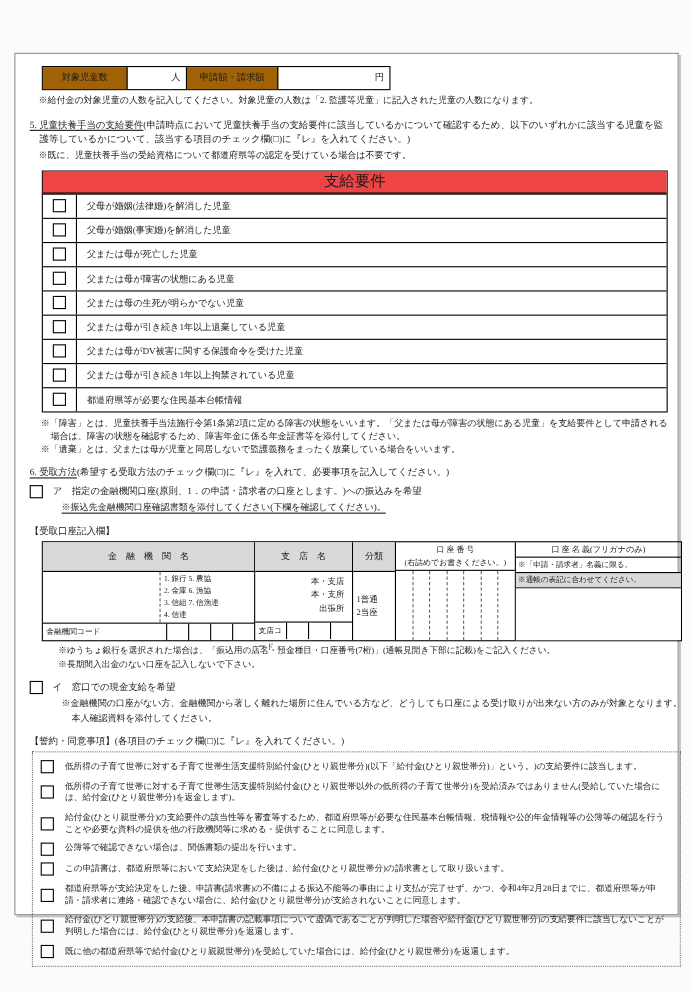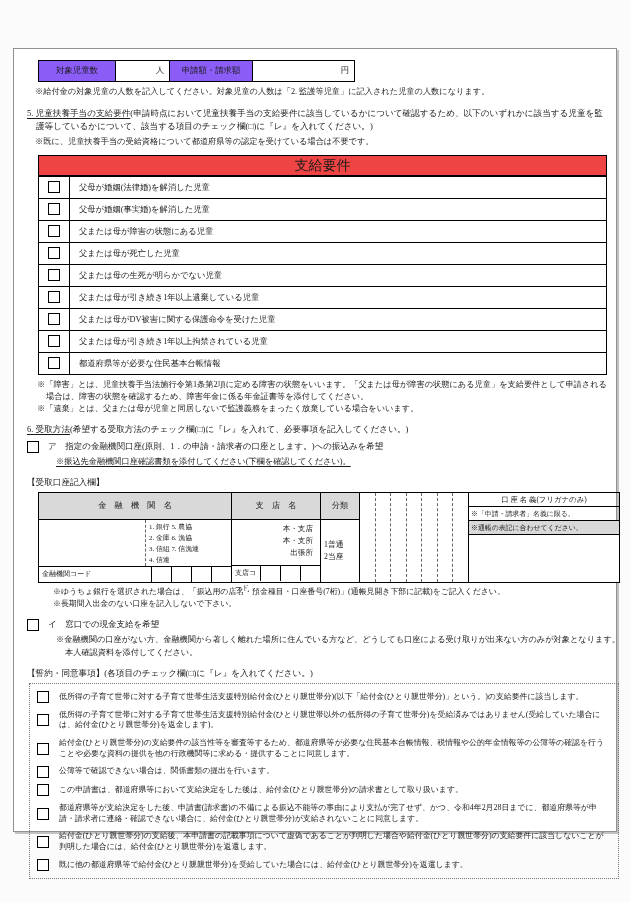--- a/index.html
+++ b/index.html
@@ -5,21 +5,21 @@
   html,body{margin:0;padding:0;width:630px;height:902px;background:#fbfbfb;
     font-family:"Liberation Serif","DejaVu Serif",serif;color:#1a1a1a;}
   .sheet{position:absolute;left:13px;top:48px;width:604px;height:784px;background:#fff;
     border:1px solid #909090;box-shadow:2px 2px 0 #c2c2c2;box-sizing:border-box;padding:7px 9px 0 11px;}
   .h-underline{text-decoration:underline;text-underline-offset:2px;}
   .sec-head{font-size:8.6px;margin:3px 0 4px 2px;}
   .note{font-size:8.2px;margin-left:10px;line-height:1.5;}
   .hang{padding-left:9px;text-indent:-9px;}
   
   .amount-table{display:flex;width:315px;margin:4px 0 4px 13px;border:1.6px solid #000;height:20px;line-height:20px;font-size:8.4px;}
-  .at-label{background:#8b5cf6;text-align:center;border-right:1px solid #000;}
+  .at-label{background:#a16207;text-align:center;border-right:1px solid #000;}
   .at-l1{width:76px;} .at-l2{width:82px;}
   .at-val{text-align:right;padding-right:5px;box-sizing:border-box;}
   .at-v1{width:54px;border-right:1px solid #000;} .at-v2{flex:1;}
   
   .req-table{margin:6px 0 4px 13px;width:569px;border:1.6px solid #000;box-sizing:border-box;}
   .req-head{background:#ef4444;text-align:center;font-size:14px;height:19px;line-height:19px;border-bottom:1px solid #000;}
   .req-row{display:flex;align-items:center;height:21px;border-top:1px solid #000;}
   .req-row:first-of-type{border-top:none;}
   .req-check{width:30px;height:100%;display:flex;align-items:center;justify-content:center;border-right:1px solid #000;flex:none;}
   .req-text{padding-left:9px;font-size:8.3px;}
@@ -83,27 +83,27 @@
     <div class="req-row">
         <div class="req-check">
           <span class="cb"></span>
         </div>
         <div class="req-text">父母が婚姻(事実婚)を解消した児童</div>
       </div>
     <div class="req-row">
         <div class="req-check">
           <span class="cb"></span>
         </div>
+        <div class="req-text">父または母が死亡した児童</div>
+      </div>
+    <div class="req-row">
+        <div class="req-check">
+          <span class="cb"></span>
+        </div>
         <div class="req-text">父または母が障害の状態にある児童</div>
-      </div>
-    <div class="req-row">
-        <div class="req-check">
-          <span class="cb"></span>
-        </div>
-        <div class="req-text">父または母が死亡した児童</div>
       </div>
     <div class="req-row">
         <div class="req-check">
           <span class="cb"></span>
         </div>
         <div class="req-text">父または母の生死が明らかでない児童</div>
       </div>
     <div class="req-row">
         <div class="req-check">
           <span class="cb"></span>
@@ -178,20 +178,24 @@
       </div>
     </div>
     <div class="bt-col c3">
       <div class="bt-hd">分類</div>
       <div class="c3-body">
         <div>1普通</div>
         <div>2当座</div>
       </div>
     </div>
     <div class="bt-col c4">
+      <div class="c4-hd">
+        <div>口 座 番 号</div>
+        <div>(右詰めでお書きください。)</div>
+      </div>
       <div class="digits">
         <span class="digit"></span>
         <span class="digit"></span>
         <span class="digit"></span>
         <span class="digit"></span>
         <span class="digit"></span>
         <span class="digit"></span>
         <span class="digit"></span>
       </div>
     </div>

